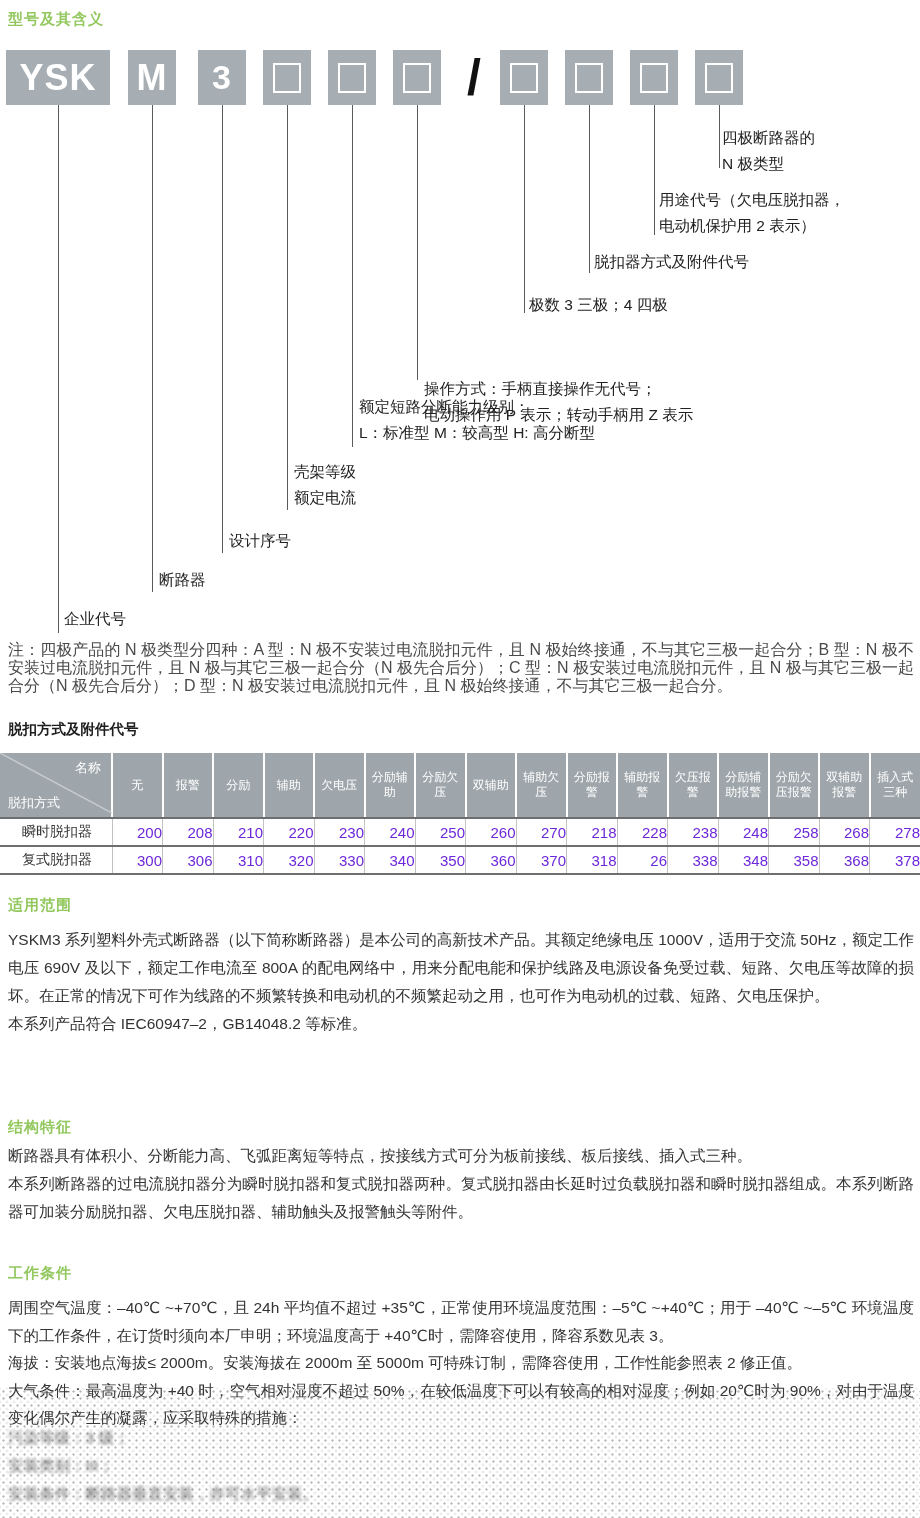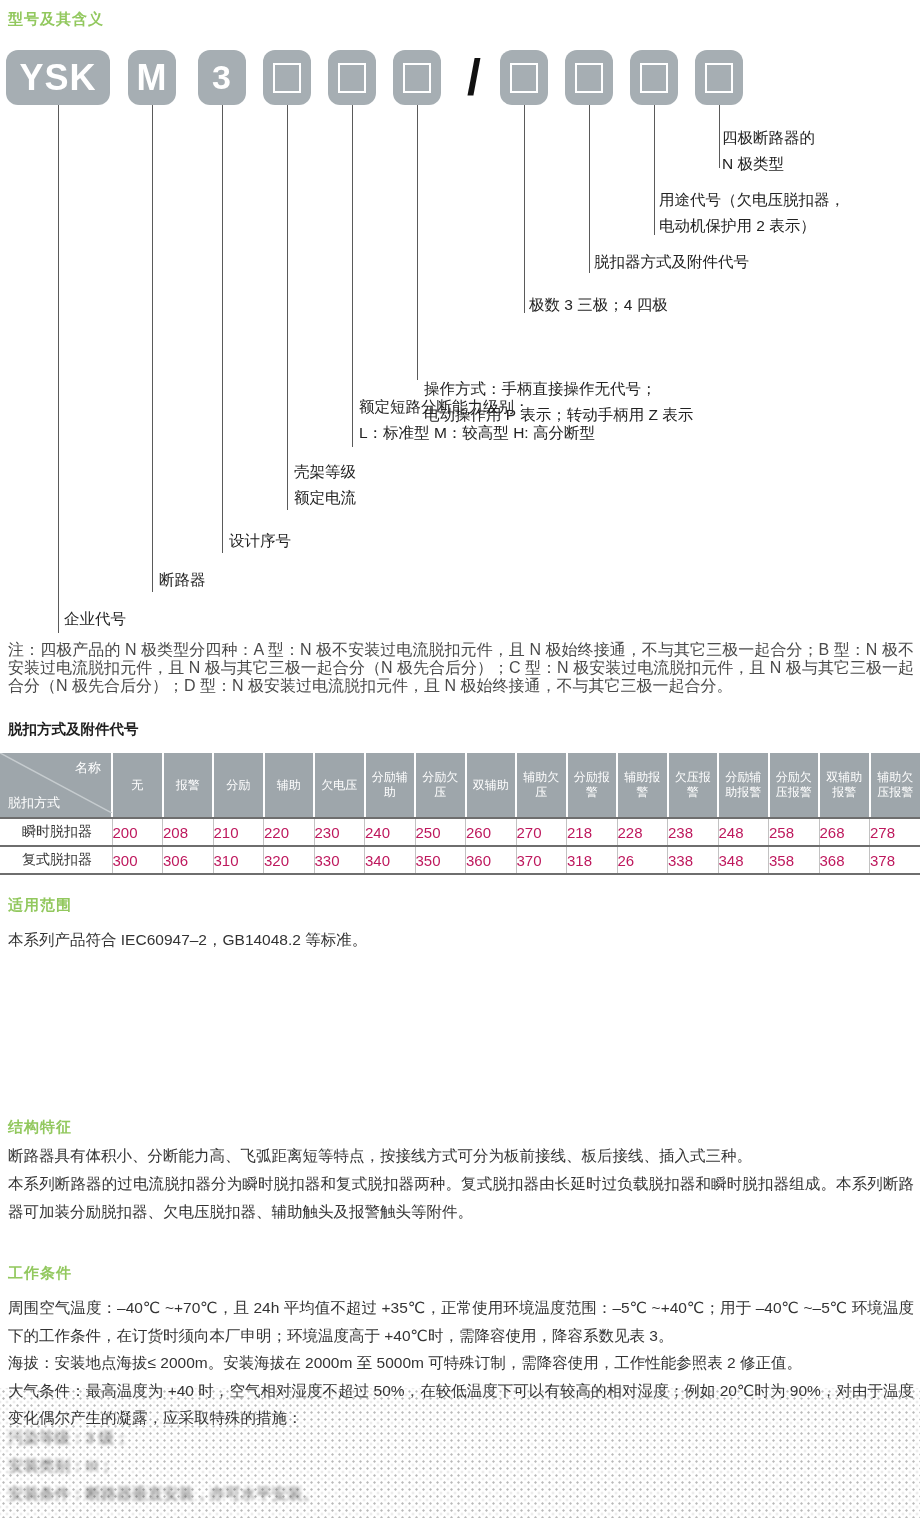--- a/index.html
+++ b/index.html
@@ -8,21 +8,21 @@
 
   .green-title{position:absolute;font-size:15px;font-weight:bold;color:#92C85E;letter-spacing:1px;}
   .t-model{left:8px;top:10px;}
   .t-scope{left:8px;top:896px;}
   .t-struct{left:8px;top:1118px;}
   .t-cond{left:8px;top:1264px;}
 
   
   .mbox{position:absolute;top:50px;height:55px;background:#A6AEB3;color:#fff;
         display:flex;align-items:center;justify-content:center;
-        font-weight:bold;font-size:36px;letter-spacing:1px;border-radius:12px;}
+        font-weight:bold;font-size:36px;letter-spacing:1px;}
   .b1{left:6px;width:104px;}
   .b2{left:128px;width:48px;}
   .b3{left:198px;width:48px;font-size:34px;}
   .b4{left:263px;width:48px;}  .b5{left:328px;width:48px;}  .b6{left:393px;width:48px;}
   .b7{left:500px;width:48px;}  .b8{left:565px;width:48px;}  .b9{left:630px;width:48px;}  .b10{left:695px;width:48px;}
   .sq{width:24px;height:26px;border:2px solid #fff;display:block;}
   .slash{position:absolute;left:453px;top:48px;width:42px;height:58px;color:#111;
          font-size:50px;font-weight:bold;display:flex;align-items:center;justify-content:center;}
 
   .cl{position:absolute;width:1px;background:#5a5a5a;top:105px;}
@@ -43,21 +43,21 @@
 
   .black-title{position:absolute;left:8px;top:720px;font-size:14.5px;font-weight:bold;color:#1e1e1e;}
 
   
   table.trip{position:absolute;left:0;top:753px;width:920px;border-collapse:collapse;table-layout:fixed;}
   table.trip col.c0{width:112px;}
   table.trip thead th{background:#9EA6AB;color:#fff;font-weight:normal;font-size:12px;
         line-height:15px;height:60px;padding:2px 1px;border-left:2px solid #fff;vertical-align:middle;}
   table.trip thead th:first-child{border-left:none;position:relative;padding:0;}
   table.trip thead th{border-bottom:2px solid #6e6e6e;}
-  table.trip td{font-size:15px;color:#be185d;text-align:left;height:26px;
+  table.trip td{font-size:15px;color:#6d28d9;text-align:right;height:26px;
         border-left:1px solid #c2c2c2;border-bottom:2px solid #6e6e6e;background:#fff;padding:0;}
   table.trip td:first-child{border-left:none;text-align:left;padding-left:22px;font-size:14px;color:#333;}
   .cornerSvg{position:absolute;left:0;top:0;}
   .cornerTop{position:absolute;right:10px;top:7px;font-size:13px;}
   .cornerBottom{position:absolute;left:8px;bottom:7px;font-size:13px;}
 
   
   .bodytext{position:absolute;left:8px;width:906px;font-size:15.5px;line-height:28px;
             color:#333;text-align:justify;}
   .bodytext p{margin:0;}
@@ -198,21 +198,21 @@
         <th>分励辅助</th>
         <th>分励欠压</th>
         <th>双辅助</th>
         <th>辅助欠压</th>
         <th>分励报警</th>
         <th>辅助报警</th>
         <th>欠压报警</th>
         <th>分励辅助报警</th>
         <th>分励欠压报警</th>
         <th>双辅助报警</th>
-        <th>辅助欠压报警</th>
+        <th>插入式三种</th>
       </tr>
     </thead>
     <tbody>
       <tr>
         <td>瞬时脱扣器</td>
         <td>200</td>
         <td>208</td>
         <td>210</td>
         <td>220</td>
         <td>230</td>
@@ -245,20 +245,21 @@
         <td>348</td>
         <td>358</td>
         <td>368</td>
         <td>378</td>
       </tr>
     </tbody>
   </table>
 
   <div class="green-title t-scope">适用范围</div>
   <div class="bodytext scope-body">
+    <p>YSKM3 系列塑料外壳式断路器（以下简称断路器）是本公司的高新技术产品。其额定绝缘电压 1000V，适用于交流 50Hz，额定工作电压 690V 及以下，额定工作电流至 800A 的配电网络中，用来分配电能和保护线路及电源设备免受过载、短路、欠电压等故障的损坏。在正常的情况下可作为线路的不频繁转换和电动机的不频繁起动之用，也可作为电动机的过载、短路、欠电压保护。</p>
     <p>本系列产品符合 IEC60947–2，GB14048.2 等标准。</p>
   </div>
 
   <div class="green-title t-struct">结构特征</div>
   <div class="bodytext struct-body">
     <p>断路器具有体积小、分断能力高、飞弧距离短等特点，按接线方式可分为板前接线、板后接线、插入式三种。</p>
     <p>本系列断路器的过电流脱扣器分为瞬时脱扣器和复式脱扣器两种。复式脱扣器由长延时过负载脱扣器和瞬时脱扣器组成。本系列断路器可加装分励脱扣器、欠电压脱扣器、辅助触头及报警触头等附件。</p>
   </div>
 
   <div class="green-title t-cond">工作条件</div>

